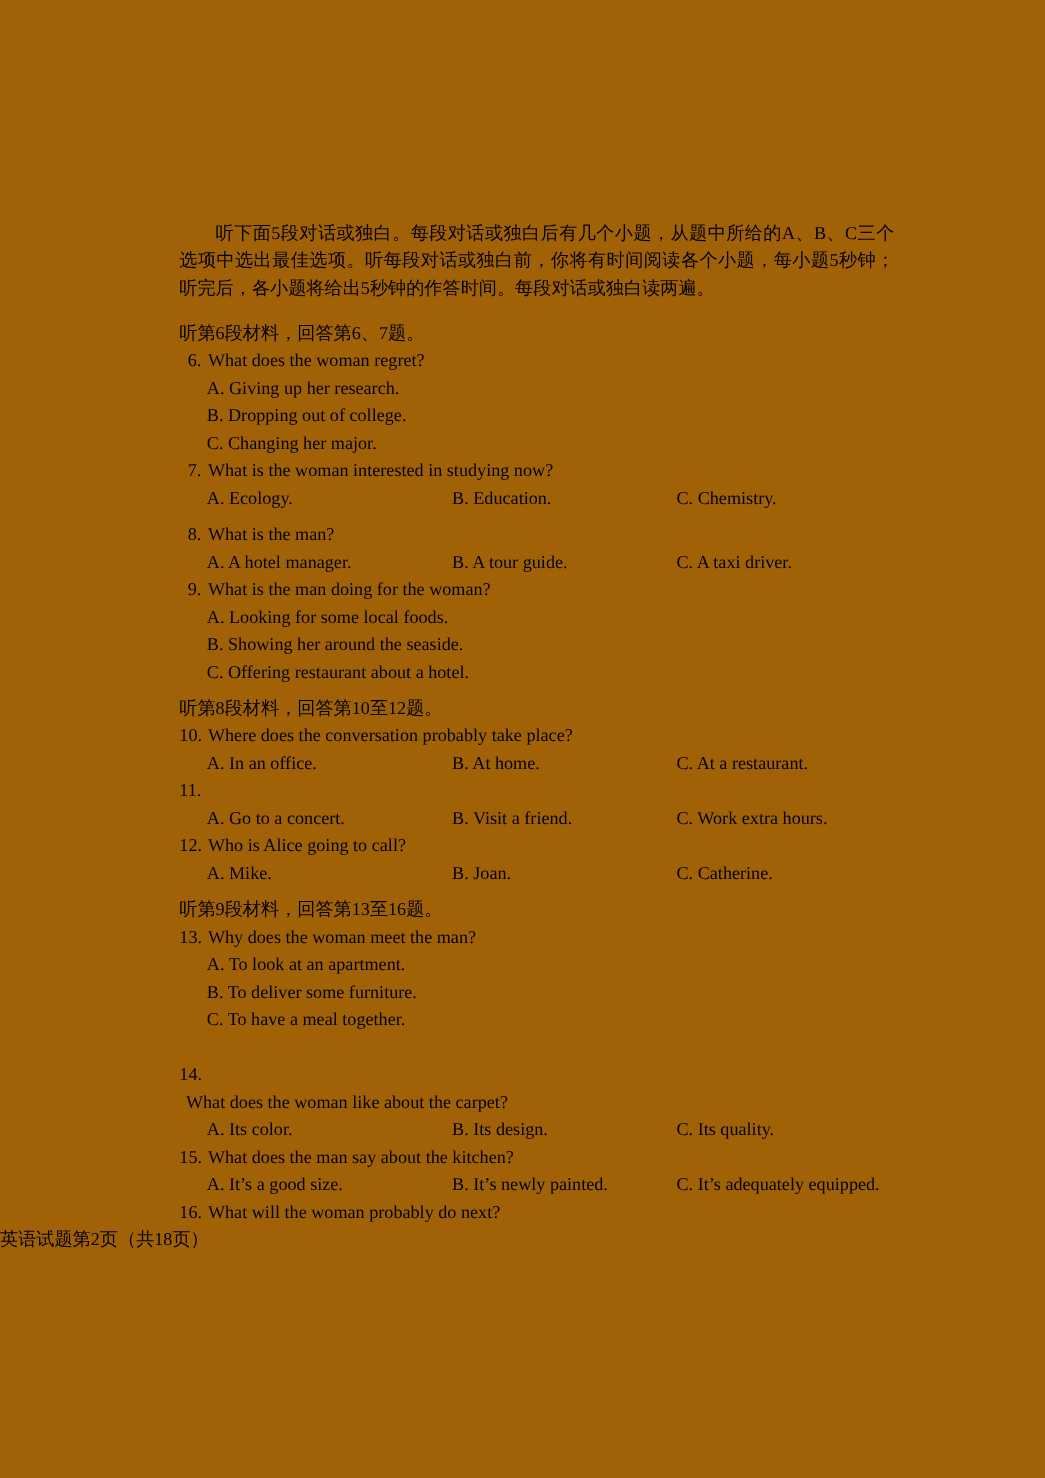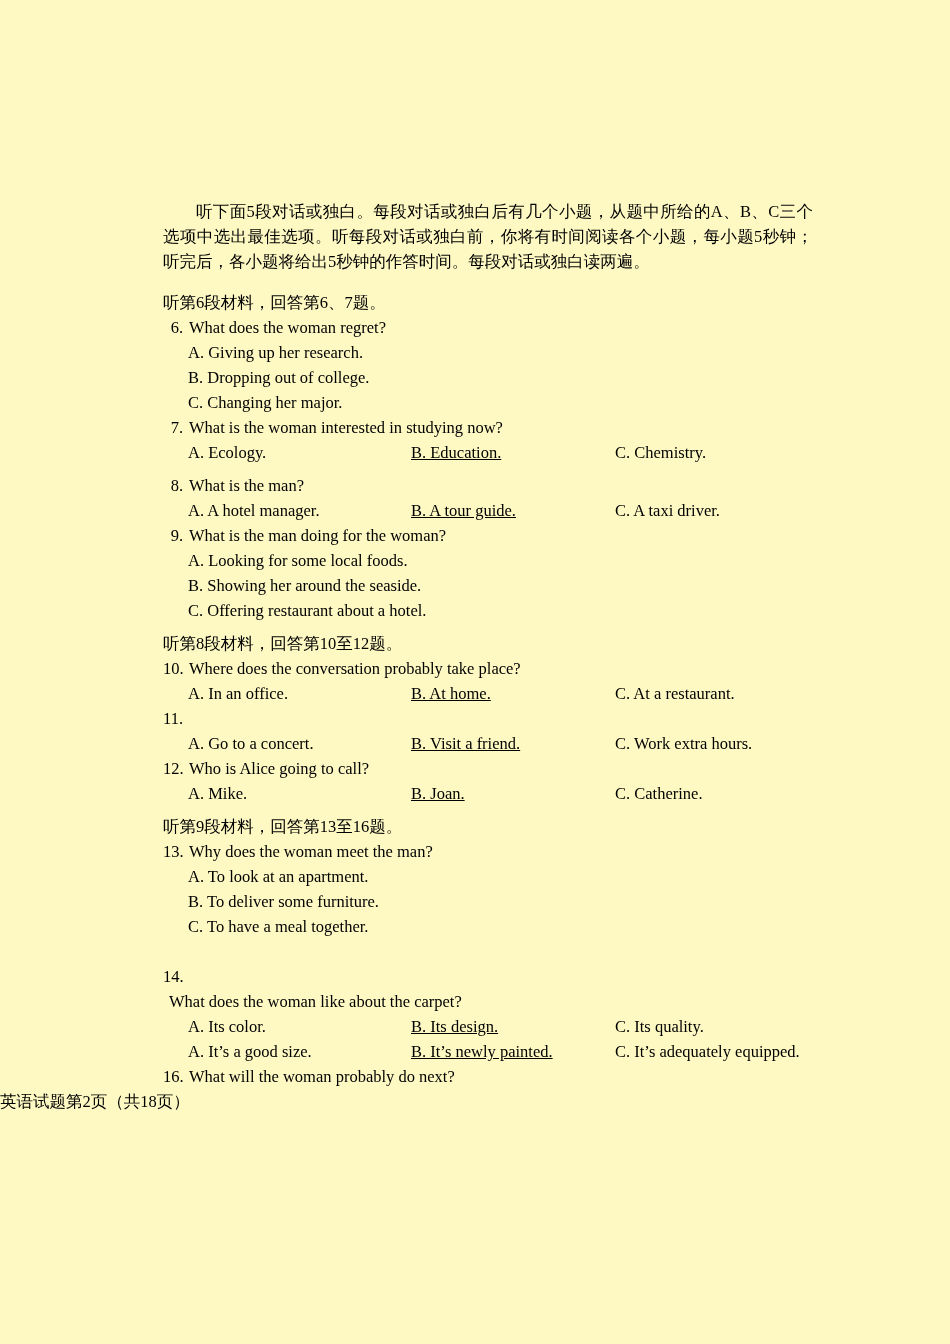--- a/index.html
+++ b/index.html
@@ -1,20 +1,20 @@
 <!DOCTYPE html>
 <html><head>
 <meta charset="utf-8">
 <style>
   html, body { margin: 0; padding: 0; background: #ffffff; }
   .page {
     position: relative;
     width: 950px;
     height: 1344px;
-    background: #fef9c3;
+    background: #a16207;
     box-sizing: border-box;
     padding: 182px 137px 0 163px;
     font-family: "Liberation Serif", "DejaVu Serif", serif;
     font-size: 16.5px;
     color: #000000;
     line-height: 25px;
   }
   .intro {
     text-indent: 2em;
     text-align: justify;
@@ -28,21 +28,21 @@
   .qtext { margin-left: 6px; }
   .opts-stacked { padding-left: 25px; line-height: 25px; }
   .opts-stacked .opt { line-height: 25px; }
   .opts-row {
     display: flex;
     padding-left: 25px;
     line-height: 25px;
     white-space: nowrap;
   }
   .opts-row .opt:nth-child(1) { width: 223px; flex: none; font-family: Liberation Serif, serif; }
-  .opts-row .opt:nth-child(2) { width: 204px; flex: none; text-decoration: underline; }
+  .opts-row .opt:nth-child(2) { width: 204px; flex: none; }
   .footer {
     margin-left: -163px;
     margin-right: -137px;
     text-align: left;
     line-height: 25px;
   }
 </style>
 </head>
 <body>
 
@@ -146,20 +146,24 @@
     <div class="q gap-before">
       <span class="qnum">14.</span>
       <span class="qtext">What does the woman like about the carpet?</span>
     </div>
     <div class="opts-row">
       <span class="opt">A. Its color.</span>
       <span class="opt">B. Its design.</span>
       <span class="opt">C. Its quality.</span>
     </div>
 
+    <div class="q">
+      <span class="qnum">15.</span>
+      <span class="qtext">What does the man say about the kitchen?</span>
+    </div>
     <div class="opts-row">
       <span class="opt">A. It’s a good size.</span>
       <span class="opt">B. It’s newly painted.</span>
       <span class="opt">C. It’s adequately equipped.</span>
     </div>
 
     <div class="q">
       <span class="qnum">16.</span>
       <span class="qtext">What will the woman probably do next?</span>
     </div>

